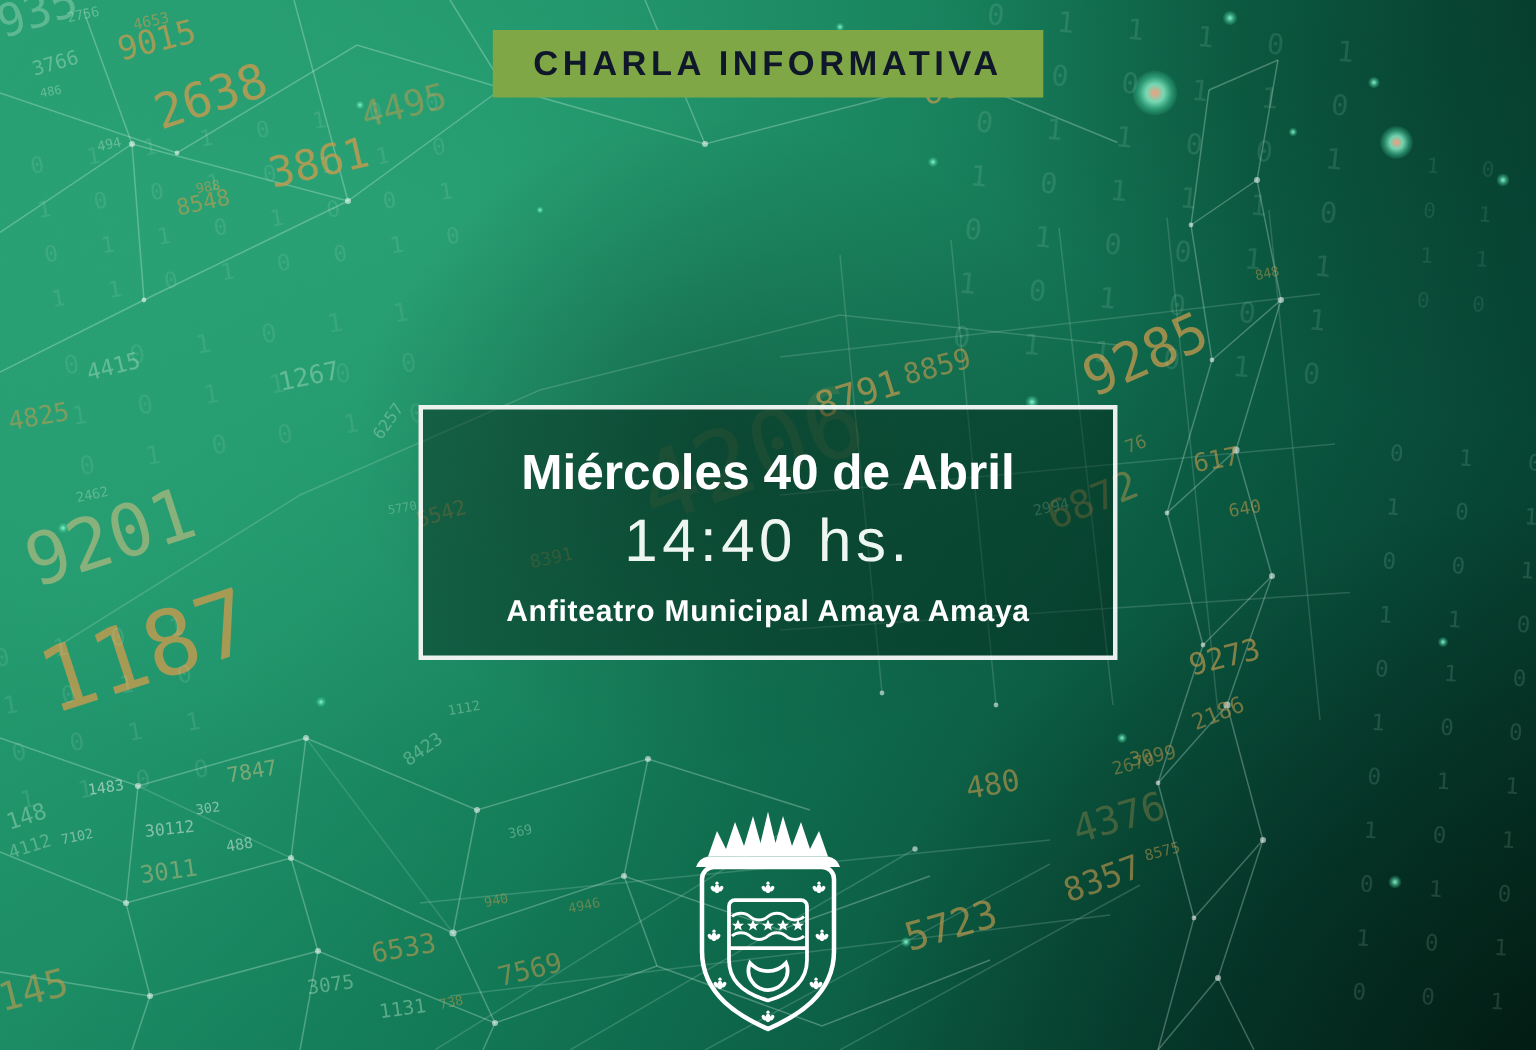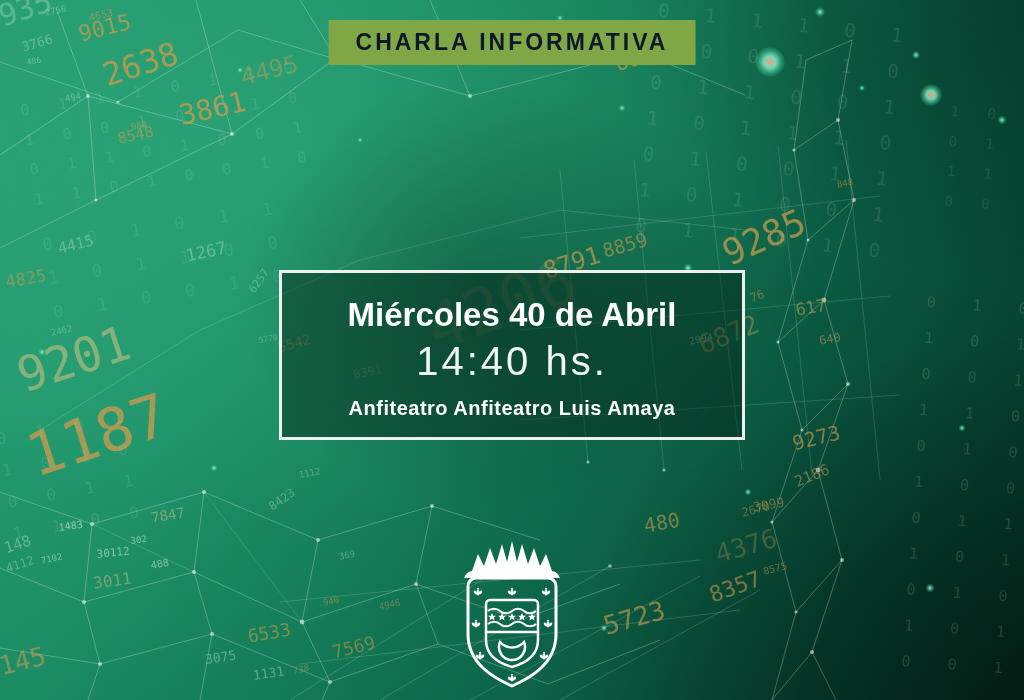--- a/index.html
+++ b/index.html
@@ -255,21 +255,21 @@
 0 0</div>
     </div>
 
   <div class="badge">CHARLA INFORMATIVA</div>
 
 
 
   <div class="info-box">
     <div class="info-date">Miércoles 40 de Abril</div>
     <div class="info-time">14:40 hs.</div>
-    <div class="info-venue">Anfiteatro Anfiteatro Luis Amaya</div>
+    <div class="info-venue">Anfiteatro Municipal Amaya Amaya</div>
   </div>
 
   <svg class="crest" width="120" height="160" viewBox="0 0 120 160">
     <defs>
       <g id="bee" fill="#fff">
         <circle cx="0" cy="-3.2" r="1.1"></circle>
         <ellipse cx="0" cy="0.6" rx="1.6" ry="2.8"></ellipse>
         <ellipse cx="-2.3" cy="-1.2" rx="1.3" ry="2.1" transform="rotate(-38)"></ellipse>
         <ellipse cx="2.3" cy="-1.2" rx="1.3" ry="2.1" transform="rotate(38)"></ellipse>
       </g>

